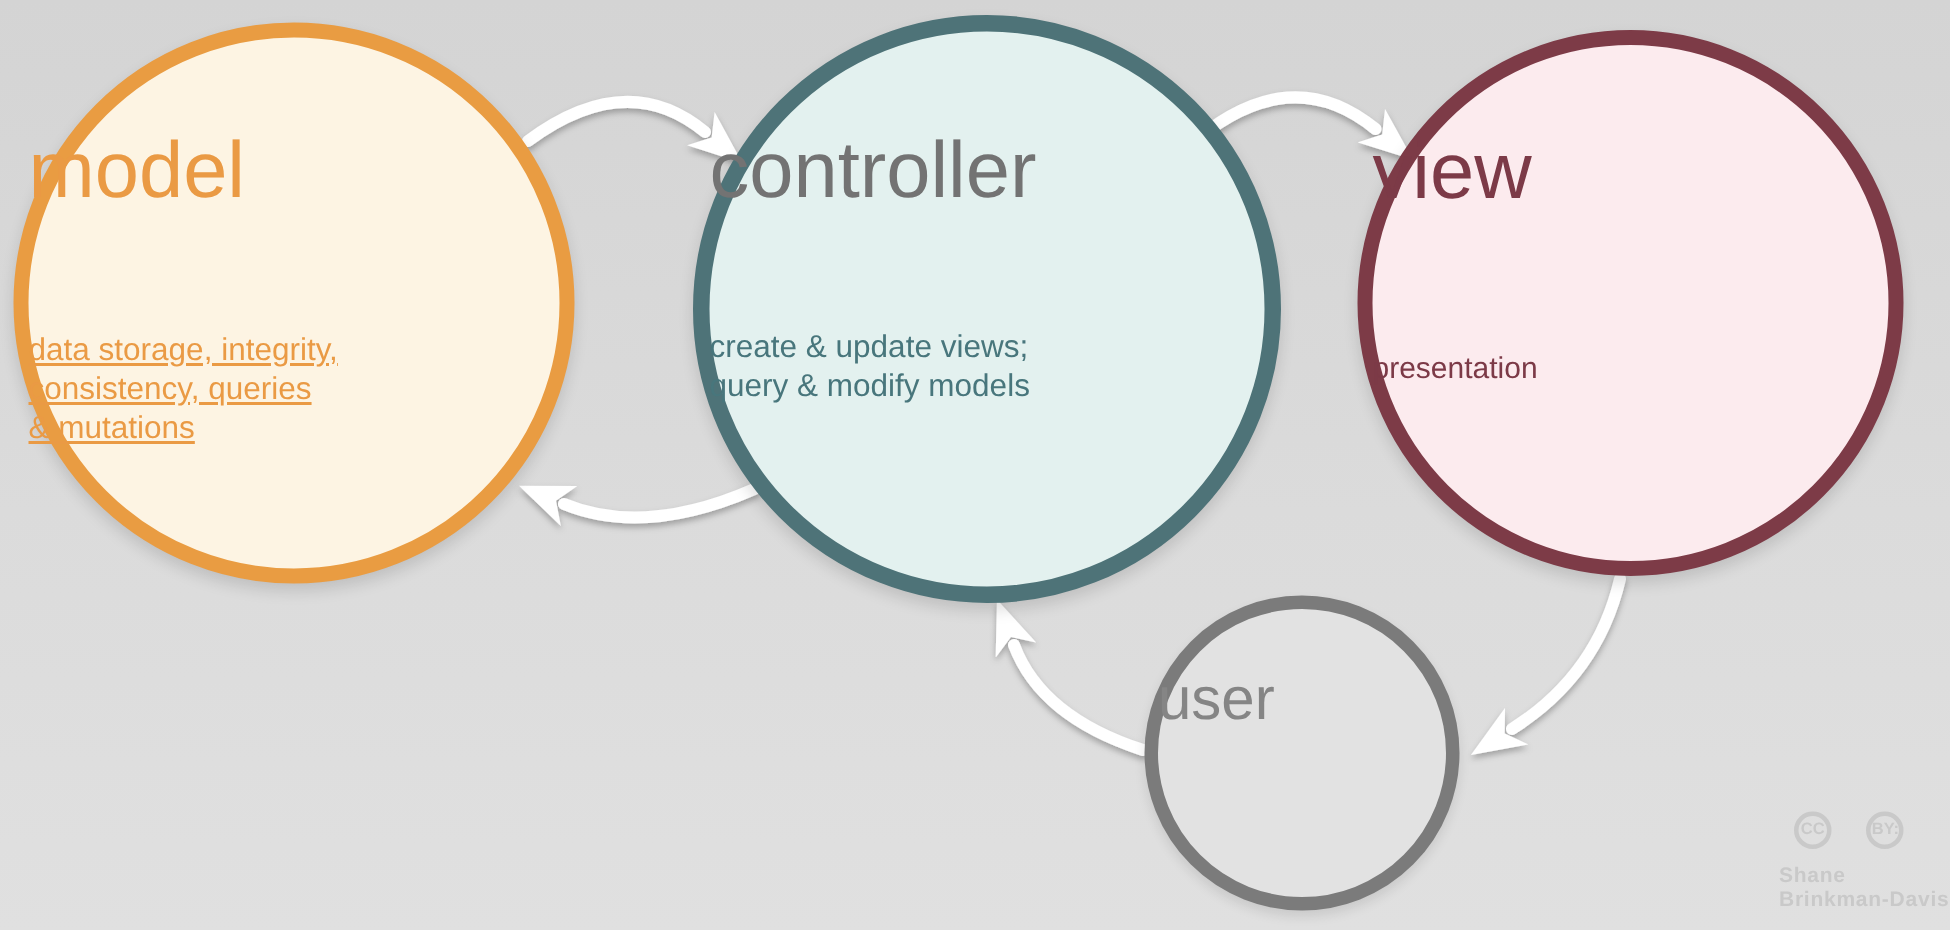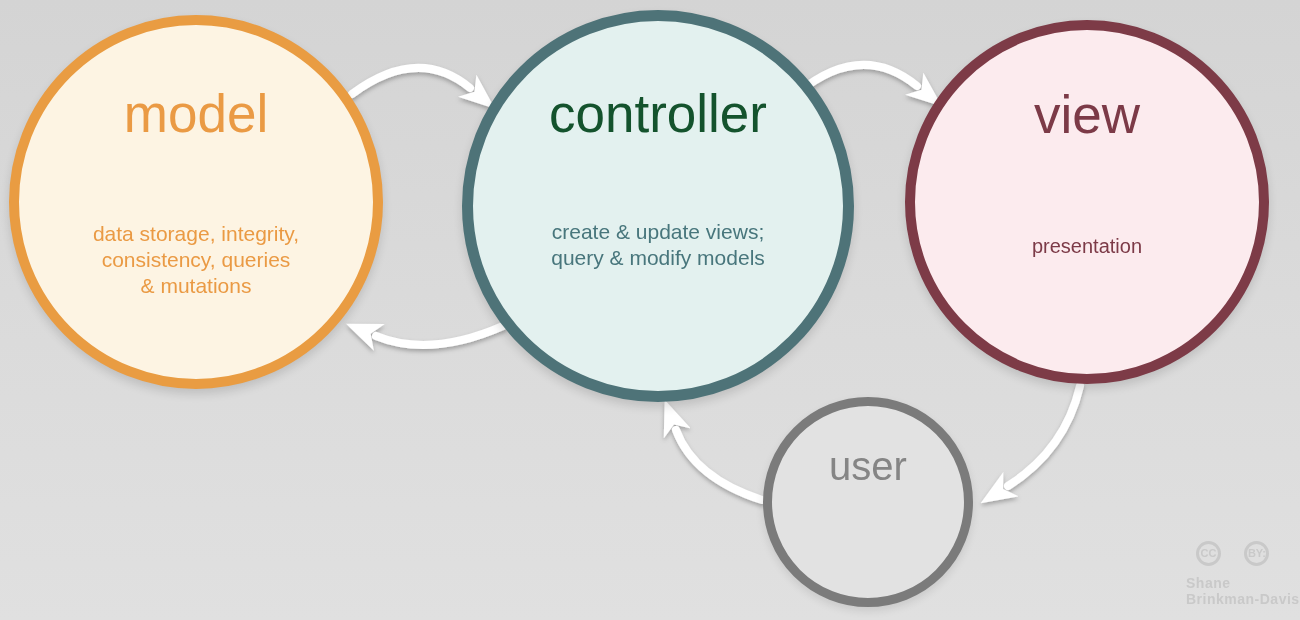--- a/index.html
+++ b/index.html
@@ -16,39 +16,38 @@
     position: absolute;
     left: 0; top: 0;
     width: 1300px; height: 620px;
     z-index: 1;
   }
 
   
   .node {
     position: absolute;
     border-radius: 50%;
-    text-align: center;
     z-index: 2;
     box-shadow: 0 5px 10px rgba(0,0,0,0.13);
   }
   .node-title { position: absolute; left: 0; right: 0; font-weight: 400; line-height: 1; }
   .node-desc  { position: absolute; left: 0; right: 0; }
 
   .node.model {
     left: 9px; top: 15px; width: 374px; height: 374px;
     background: #fdf4e3; border: 10px solid #e99c42;
   }
   .node.model .node-title { top: 62px; font-size: 53px; color: #ea9a44; }
-  .node.model .node-desc  { top: 196px; font-size: 21px; line-height: 26px; color: #ea9a44; }
+  .node.model .node-desc  { top: 196px; font-size: 21px; line-height: 26px; color: #ea9a44; text-decoration: underline; }
 
   .node.controller {
     left: 462px; top: 10px; width: 392px; height: 392px;
     background: #e3f1ef; border: 11px solid #4e7378;
   }
-  .node.controller .node-title { top: 66px; font-size: 53px; color: #14532d; }
+  .node.controller .node-title { top: 66px; font-size: 53px; color: #737373; }
   .node.controller .node-desc  { top: 198px; font-size: 21px; line-height: 26px; color: #48767c; }
 
   .node.view {
     left: 905px; top: 20px; width: 364px; height: 364px;
     background: #fcebee; border: 10px solid #7d3b47; text-decoration: underline;
   }
   .node.view .node-title { top: 58px; font-size: 53px; color: #7c3a47; }
   .node.view .node-desc  { top: 203px; font-size: 20px; line-height: 26px; color: #7c3a47; }
 
   .node.user {

